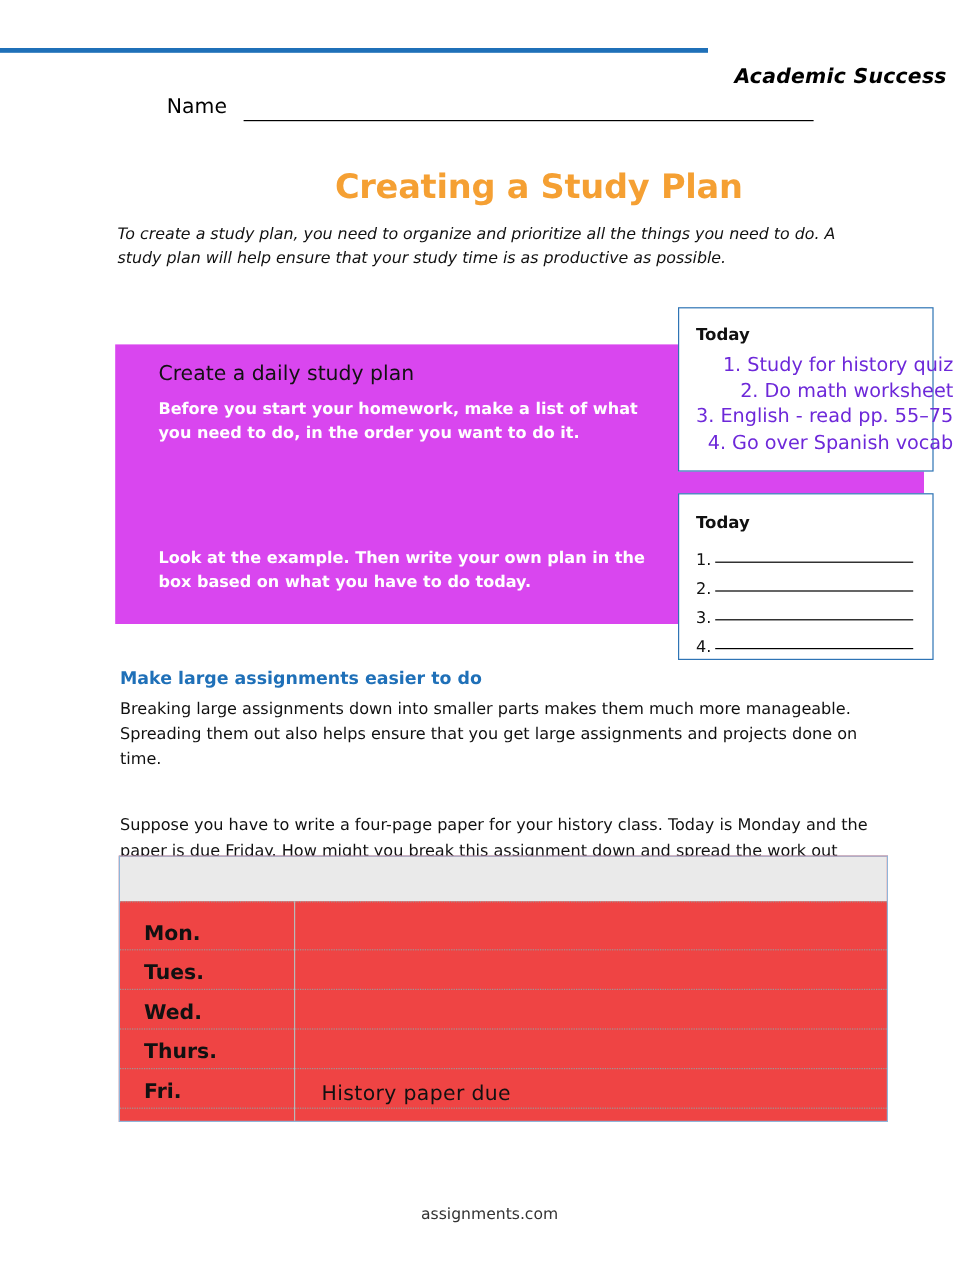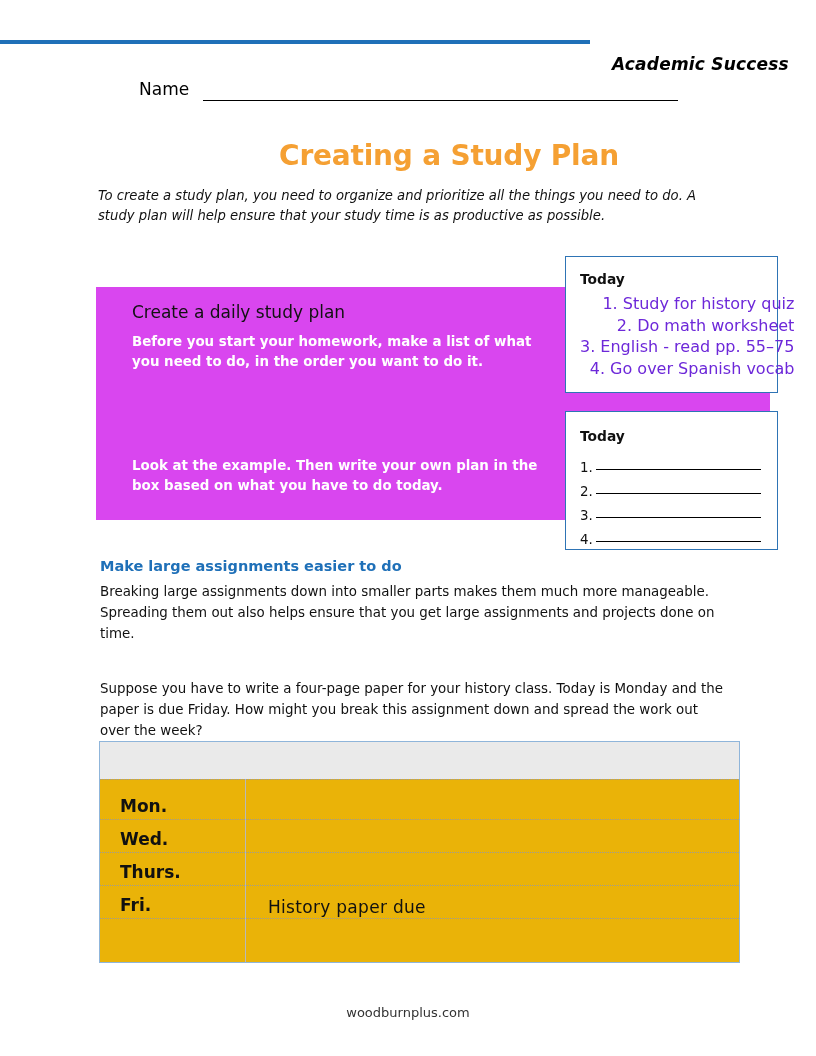--- a/index.html
+++ b/index.html
@@ -229,26 +229,26 @@
     line-height: 21px;
     color: #111;
   }
   #section2-para-1 { top: 581px; }
   #section2-para-2 { top: 650px; margin-top: 28px; }
 
   
   #schedule-table {
     position: absolute;
     left: 99px;
-    top: 741px;
+    top: 713px;
     width: 641px;
     height: 222px;
     border: 1.3px solid #8FB5DA;
     box-sizing: border-box;
-    background: #eab308;
+    background: #ef4444;
   }
   #schedule-header-row {
     position: absolute;
     left: 0;
     top: 0;
     width: 100%;
     height: 37px;
     background: #EAEAEA;
   }
   #schedule-body {
@@ -367,28 +367,32 @@
 <div class="section2-para" id="section2-para-2">Suppose you have to write a four-page paper for your history class. Today is Monday and the paper is due Friday. How might you break this assignment down and spread the work out over the week?</div>
 
 <div id="schedule-table">
   <div id="schedule-header-row"></div>
   <div id="schedule-body">
     <div class="schedule-row">
       <span class="day-cell">Mon.</span>
       <span class="task-cell"></span>
     </div>
     <div class="schedule-row">
+      <span class="day-cell">Tues.</span>
+      <span class="task-cell"></span>
+    </div>
+    <div class="schedule-row">
       <span class="day-cell">Wed.</span>
       <span class="task-cell"></span>
     </div>
     <div class="schedule-row">
       <span class="day-cell">Thurs.</span>
       <span class="task-cell"></span>
     </div>
     <div class="schedule-row">
       <span class="day-cell">Fri.</span>
       <span class="task-cell">History paper due</span>
     </div>
   </div>
   <div id="schedule-col-divider"></div>
 </div>
 
-<div id="footer-url">woodburnplus.com</div>
+<div id="footer-url">assignments.com</div>
 
 </body></html>

